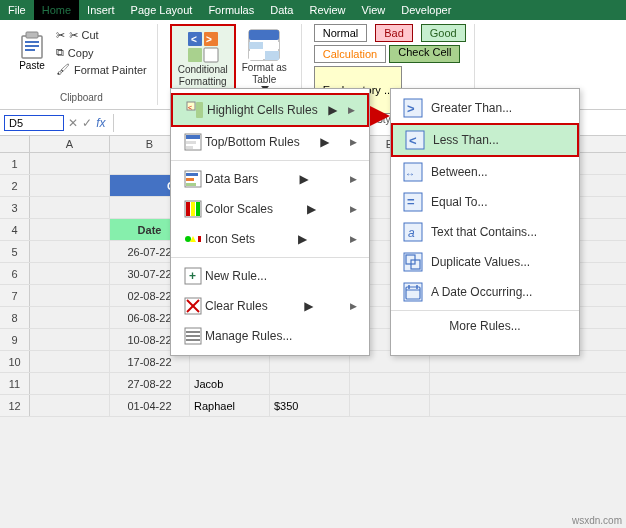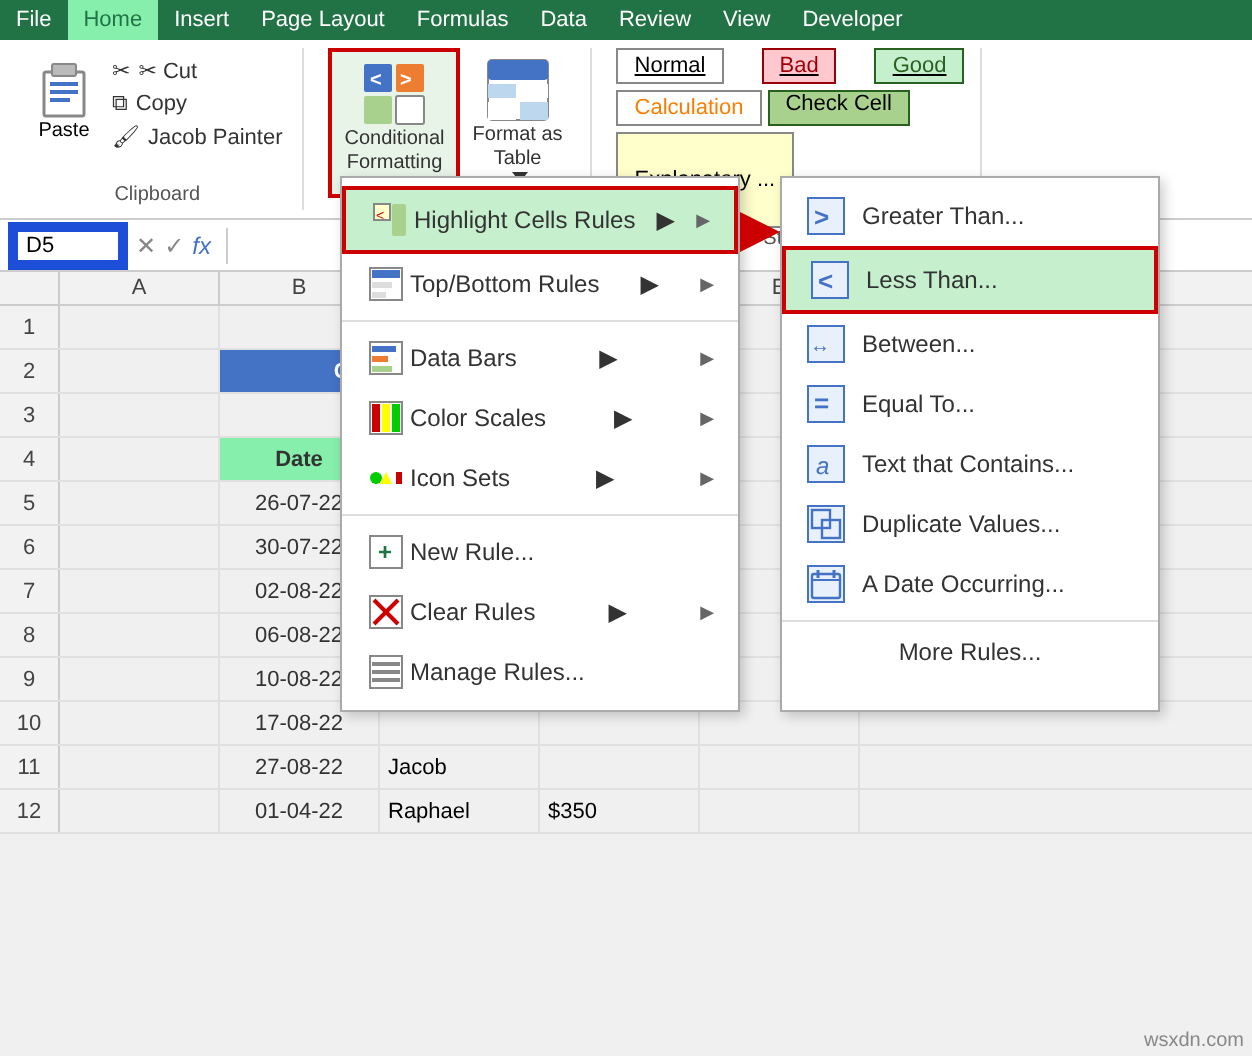--- a/index.html
+++ b/index.html
@@ -2,21 +2,21 @@
 <html><head>
   <meta charset="utf-8">
   <style>
     * { box-sizing: border-box; margin: 0; padding: 0; font-family: 'Segoe UI', Arial, sans-serif; }
     body { width: 626px; height: 528px; overflow: hidden; background: #f0f0f0; font-size: 12px; }
 
     
     .ribbon { background: #217346; padding: 0; }
     .ribbon-tabs { display: flex; background: #217346; }
     .ribbon-tab { padding: 4px 8px; color: #fff; font-size: 11px; cursor: pointer; }
-    .ribbon-tab.active { background: #86efac; color: #217346; text-align: center; }
+    .ribbon-tab.active { background: #000000; color: #217346; text-align: center; }
 
     .ribbon-body { background: #fff; border-bottom: 1px solid #ccc; display: flex; align-items: stretch; padding: 4px 6px; gap: 4px; height: 90px; }
 
     .ribbon-group { display: flex; flex-direction: column; align-items: center; border-right: 1px solid #ddd; padding: 0 8px; position: relative; }
     .ribbon-group-label { font-size: 10px; color: #555; margin-top: auto; padding-bottom: 2px; }
     .clipboard-btn { display: flex; align-items: center; gap: 4px; font-size: 11px; color: #333; cursor: pointer; padding: 1px 2px; }
 
     
     .cond-format-btn { display: flex; flex-direction: column; align-items: center; cursor: pointer; padding: 4px 6px; border: 1px solid transparent; }
     .cond-format-label { font-size: 10px; color: #333; text-align: center; line-height: 1.2; }
@@ -25,21 +25,21 @@
     .format-table-btn { display: flex; flex-direction: column; align-items: center; cursor: pointer; padding: 4px 6px; }
     .normal-cell { background: #fff; border: 1px solid #888; padding: 2px 8px; font-size: 11px; cursor: pointer; }
     .bad-cell { background: #ffc7ce; border: 1px solid #9c0006; padding: 2px 8px; font-size: 11px; color: #9c0006; cursor: pointer; }
     .good-cell { background: #c6efce; border: 1px solid #276221; padding: 2px 8px; font-size: 11px; color: #276221; cursor: pointer; }
     .calc-cell { background: #fff; border: 1px solid #888; padding: 2px 8px; font-size: 11px; color: #fa7d00; cursor: pointer; text-align: center; }
     .check-cell { background: #a9d18e; border: 1px solid #276221; padding: 0 8px; font-size: 11px; cursor: pointer; }
     .explanatory-cell { background: #ffffcc; border: 1px solid #888; padding: 17px 8px; font-size: 11px; cursor: pointer; }
 
     
     .formula-bar { display: flex; align-items: center; background: #fff; border-bottom: 1px solid #ccc; padding: 2px 4px; height: 26px; }
-    .name-box { width: 60px; border: 5px solid #1d4ed8; padding: 1px 4px; font-size: 11px; margin-right: 4px; }
+    .name-box { width: 60px; border: 1px solid #1d4ed8; padding: 1px 4px; font-size: 11px; margin-right: 4px; }
     .formula-bar-sep { width: 1px; height: 18px; background: #ccc; margin: 0 4px; }
     .formula-input { flex: 1; border: none; outline: none; font-size: 11px; }
 
     
     .spreadsheet-container { display: flex; flex-direction: column; position: relative; }
     .col-headers { display: flex; background: #f2f2f2; border-bottom: 1px solid #ccc; }
     .col-header-corner { width: 30px; min-width: 30px; border-right: 1px solid #ccc; }
     .col-header { width: 80px; min-width: 80px; text-align: center; font-size: 11px; color: #444; border-right: 1px solid #ccc; padding: 2px 0; }
     .col-header.active { background: #217346; color: #fff; }
 
@@ -107,21 +107,21 @@
         <div class="clipboard-btn">
           <span>✂</span>
           <span>✂ Cut</span>
         </div>
         <div class="clipboard-btn">
           <span>⧉</span>
           <span>Copy</span>
         </div>
         <div class="clipboard-btn">
           <span>🖌</span>
-          <span>Jacob Painter</span>
+          <span>Format Painter</span>
         </div>
       </div>
     </div>
     <div class="ribbon-group-label">Clipboard</div>
   </div>
 
   <div class="ribbon-group" style="flex-direction:row; align-items:flex-start; padding-bottom:16px;">
     <div class="cond-format-btn" style="border: 2px solid #c00; background: #e8f4e8;">
       <svg width="34" height="34" viewBox="0 0 34 34">
         <rect x="2" y="2" width="14" height="14" fill="#4472c4" rx="1"></rect>
@@ -143,21 +143,21 @@
         <rect x="2" y="23" width="14" height="9" fill="#fff"></rect>
         <rect x="18" y="23" width="14" height="9" fill="#bdd7ee"></rect>
       </svg>
       <span class="cond-format-label">Format as<br>Table</span>
       <span class="arrow-down"></span>
     </div>
   </div>
 
   <div class="ribbon-group" style="padding-bottom:16px;">
     <div style="display:flex; flex-direction:column; gap:3px; flex:1;">
-      <div style="display:flex; gap:19px;text-decoration:underline;">
+      <div style="display:flex; gap:8px;">
         <div class="normal-cell">Normal</div>
         <div class="bad-cell">Bad</div>
         <div class="good-cell">Good</div>
       </div>
       <div style="display:flex; gap:3px;">
         <div class="calc-cell">Calculation</div>
         <div class="check-cell">Check Cell</div>
       </div>
       <div style="display:flex;">
         <div class="explanatory-cell">Explanatory ...</div>

